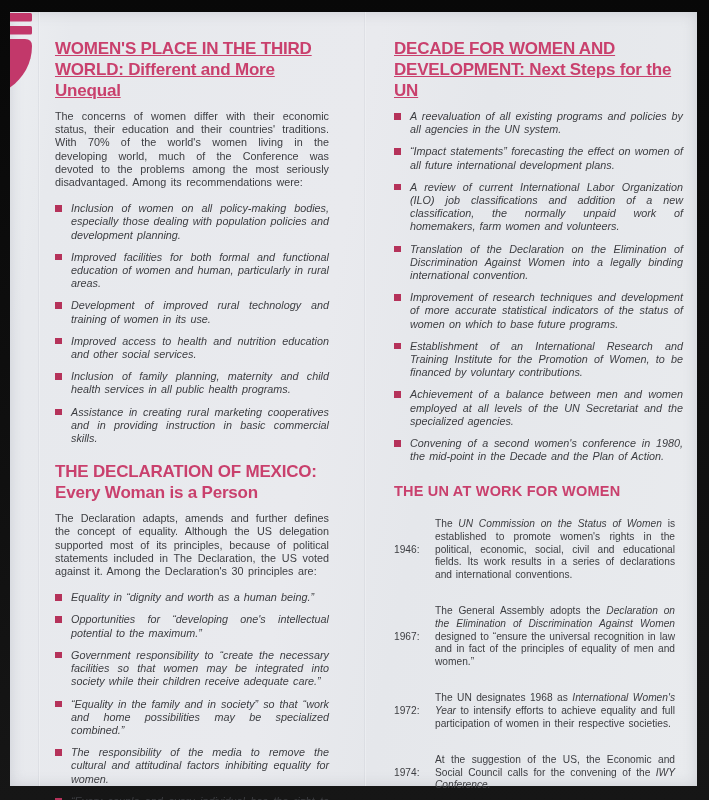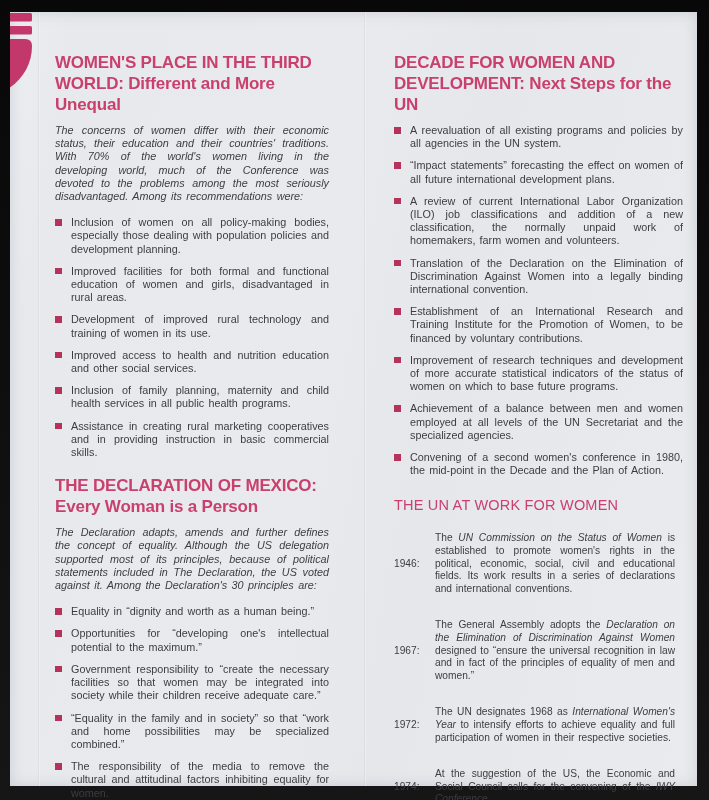--- a/index.html
+++ b/index.html
@@ -35,54 +35,54 @@
   .col.right { left: 384px; width: 289px; }
 
   .headline {
     margin: 0 0 9px 0;
     color: var(--accent);
     font-size: 17px;
     font-weight: bold;
     line-height: 21px;
     letter-spacing: -0.2px;
   }
-  .col.left .headline.first, .col.right .headline.first { margin-top: 40px; }
+  .col.left .headline.first, .col.right .headline.first { margin-top: 26px; text-decoration: underline; }
 
   .intro {
     margin: 0 0 13px 0;
-    font-style: italic;
     font-size: 10.8px;
     line-height: 13.2px;
     color: #3c3d41;
     text-align: justify;
     word-spacing: 1.5px;
   }
 
   ul.bullets { list-style: none; margin: 0; padding: 0; }
   ul.bullets li {
     position: relative;
     padding-left: 16px;
     margin-bottom: 9px;
     font-size: 10.8px;
     line-height: 13.2px;
     color: #3c3d41;
     text-align: justify;
     word-spacing: 1.2px;
+    font-style: italic;
   }
   ul.bullets .sq {
     position: absolute; left: 0; top: 3px;
     width: 6.5px; height: 6.5px;
     background: var(--bullet);
   }
 
   .subhead {
     margin: 20px 0 11px 0;
     color: var(--accent);
     font-size: 14.5px;
-    font-weight: normal;
+    font-weight: bold;
     letter-spacing: 0.2px;
   }
 
   .timeline .trow { display: flex; margin-bottom: 8px; align-items: center; }
   .timeline .tyear {
     flex: 0 0 33px;
     font-size: 10.2px;
     line-height: 12.6px;
     color: #3c3d41;
   }
@@ -115,21 +115,21 @@
     <path d="M -2 27 L 15 27 Q 22 27 22 34 C 22 52 13 67 -2 77 Z" fill="#c2386a"></path>
   </svg>
 
   <div class="col left">
 
     <section>
       <h2 class="headline first"><span>WOMEN'S PLACE IN THE THIRD</span><br><span>WORLD: Different and More Unequal</span></h2>
       <p class="intro">The concerns of women differ with their economic status, their education and their countries' traditions. With 70% of the world's women living in the developing world, much of the Conference was devoted to the problems among the most seriously disadvantaged. Among its recommendations were:</p>
       <ul class="bullets">
           <li><span class="sq"></span><span>Inclusion of women on all policy-making bodies, especially those dealing with population policies and development planning.</span></li>
-          <li><span class="sq"></span><span>Improved facilities for both formal and functional education of women and girls, disadvantaged in rural areas.</span></li>
+          <li><span class="sq"></span><span>Improved facilities for both formal and functional education of women and human, particularly in rural areas.</span></li>
           <li><span class="sq"></span><span>Development of improved rural technology and training of women in its use.</span></li>
           <li><span class="sq"></span><span>Improved access to health and nutrition education and other social services.</span></li>
           <li><span class="sq"></span><span>Inclusion of family planning, maternity and child health services in all public health programs.</span></li>
           <li><span class="sq"></span><span>Assistance in creating rural marketing cooperatives and in providing instruction in basic commercial skills.</span></li>
         </ul>
     </section>
 
     <section class="mexico-gap">
       <h2 class="headline"><span>THE DECLARATION OF MEXICO:</span><br><span>Every Woman is a Person</span></h2>
       <p class="intro">The Declaration adapts, amends and further defines the concept of equality. Although the US delegation supported most of its principles, because of political statements included in The Declaration, the US voted against it. Among the Declaration's 30 principles are:</p>
@@ -147,22 +147,22 @@
 
   <div class="col right">
 
     <section>
       <h2 class="headline first"><span>DECADE FOR WOMEN AND</span><br><span>DEVELOPMENT: Next Steps for the UN</span></h2>
       <ul class="bullets">
           <li><span class="sq"></span><span>A reevaluation of all existing programs and policies by all agencies in the UN system.</span></li>
           <li><span class="sq"></span><span>“Impact statements” forecasting the effect on women of all future international development plans.</span></li>
           <li><span class="sq"></span><span>A review of current International Labor Organization (ILO) job classifications and addition of a new classification, the normally unpaid work of homemakers, farm women and volunteers.</span></li>
           <li><span class="sq"></span><span>Translation of the Declaration on the Elimination of Discrimination Against Women into a legally binding international convention.</span></li>
+          <li><span class="sq"></span><span>Improvement of research techniques and development of more accurate statistical indicators of the status of women on which to base future programs.</span></li>
           <li><span class="sq"></span><span>Establishment of an International Research and Training Institute for the Promotion of Women, to be financed by voluntary contributions.</span></li>
-          <li><span class="sq"></span><span>Improvement of research techniques and development of more accurate statistical indicators of the status of women on which to base future programs.</span></li>
           <li><span class="sq"></span><span>Achievement of a balance between men and women employed at all levels of the UN Secretariat and the specialized agencies.</span></li>
           <li><span class="sq"></span><span>Convening of a second women's conference in 1980, the mid-point in the Decade and the Plan of Action.</span></li>
         </ul>
     </section>
 
     <section>
       <h3 class="subhead">THE UN AT WORK FOR WOMEN</h3>
       <div class="timeline">
           <div class="trow">
             <span class="tyear">1946:</span>

